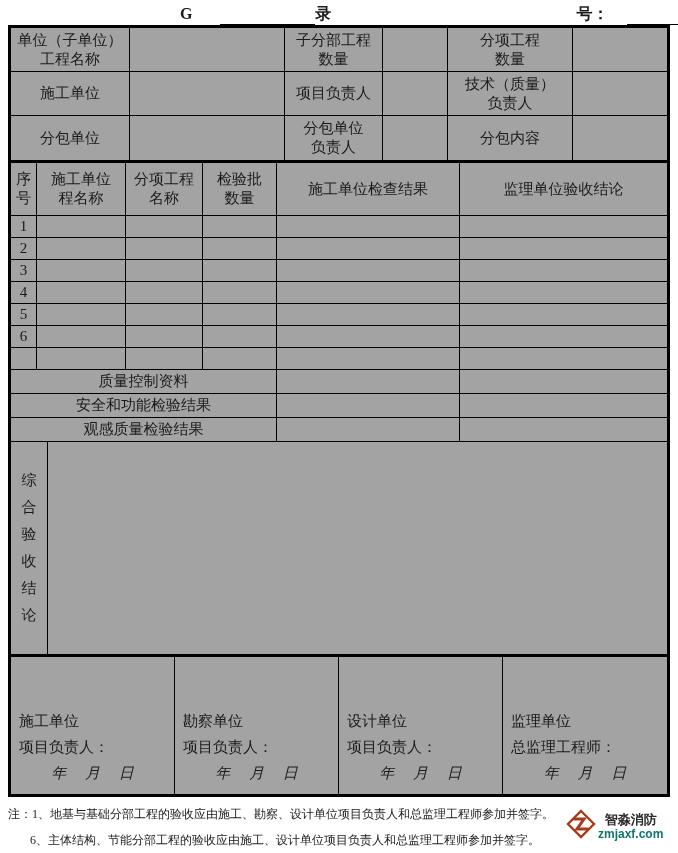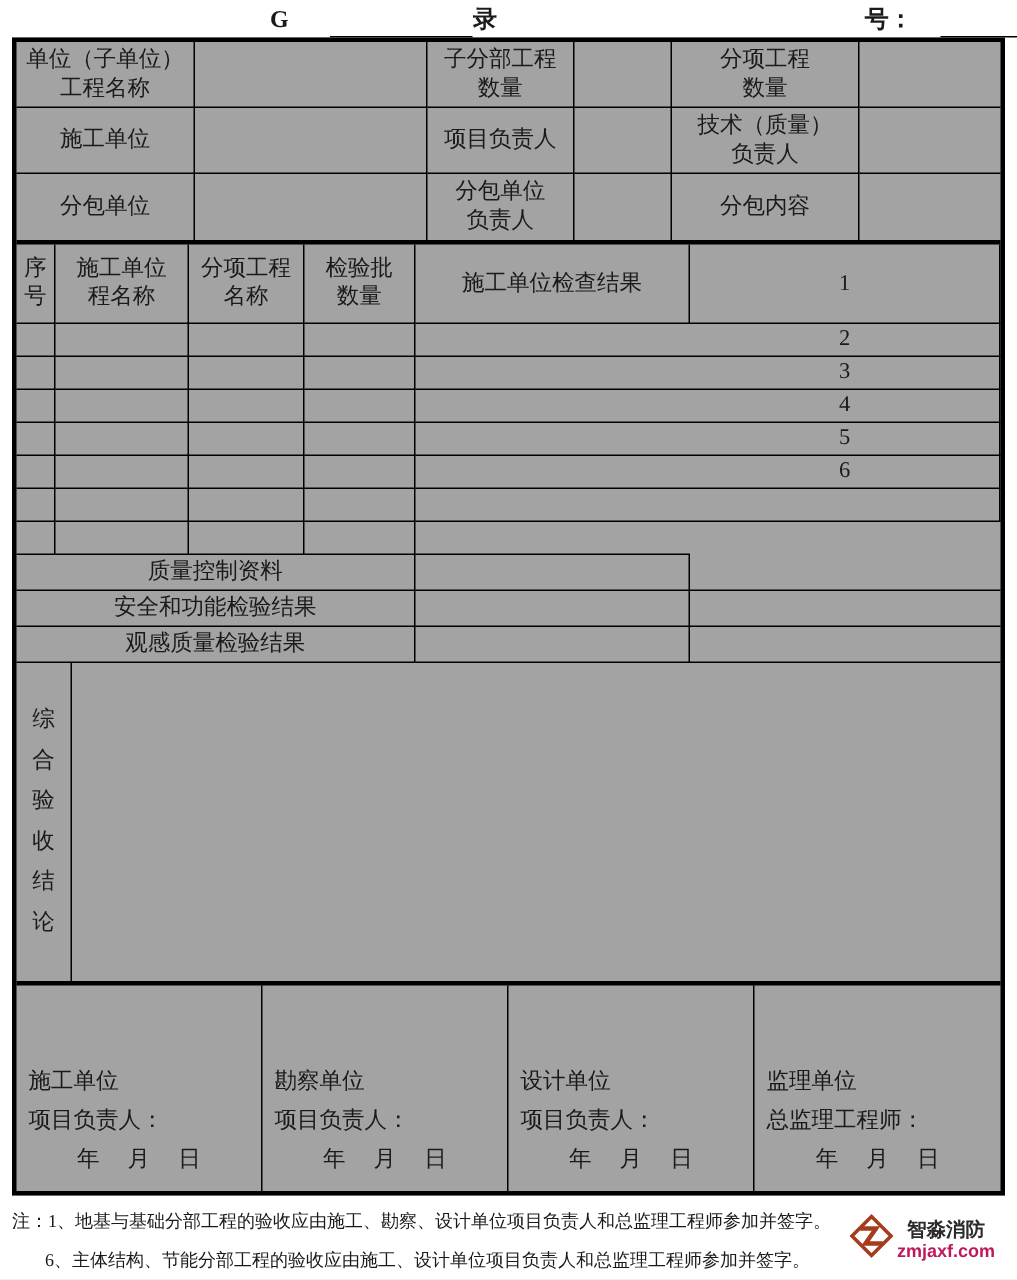--- a/index.html
+++ b/index.html
@@ -59,35 +59,35 @@
   .sign-grid {
     display:grid; width:100%; flex:1;
     grid-template-columns:repeat(4,1fr);
   }
   .sign-cell {
     border-right:1px solid #000;
     display:flex; flex-direction:column; justify-content:flex-end;
     padding:6px 8px 8px 8px; font-size:15px; line-height:26px;
     text-align:left;
   }
-  .sign-date { text-align:center; white-space:pre; }
+  .sign-date { text-align:center; white-space:pre;font-style:italic; }
 
   
   .notes { position:absolute; left:8px; top:801px; width:666px; font-size:12px; line-height:26px; }
   .note-line2 { padding-left:22px; }
 
   
   .watermark {
     position:absolute; left:566px; top:809px; width:108px;
     display:flex; align-items:center; gap:2px;
   }
   .wm-text { display:flex; flex-direction:column;align-items:center; }
   .wm-brand { font-size:13px; font-weight:bold; color:#2b2b2b; line-height:15px;
               font-family:"Liberation Sans","DejaVu Sans",sans-serif; }
-  .wm-domain { font-size:12px; font-weight:bold; color:#be185d; line-height:14px;
+  .wm-domain { font-size:12px; font-weight:bold; color:#0f766e; line-height:14px;
                font-family:"Liberation Sans","DejaVu Sans",sans-serif; }
 </style>
 </head>
 <body>
 
 <div class="sheet">
 
   <div class="title-row">
     <span class="t-prefix">表 G</span>
     <span class="t-blank"></span>
@@ -129,20 +129,21 @@
     <div class="main-grid">
       <div class="c">序
 号</div>
       <div class="c">施工单位
 程名称</div>
       <div class="c">分项工程
 名称</div>
       <div class="c">检验批
 数量</div>
       <div class="c">施工单位检查结果</div>
+      <div class="c nr">监理单位验收结论</div>
 
       <div class="c">1</div>
       <div class="c"></div>
       <div class="c"></div>
       <div class="c"></div>
       <div class="c"></div>
       <div class="c nr"></div>
 
       <div class="c">2</div>
       <div class="c"></div>

